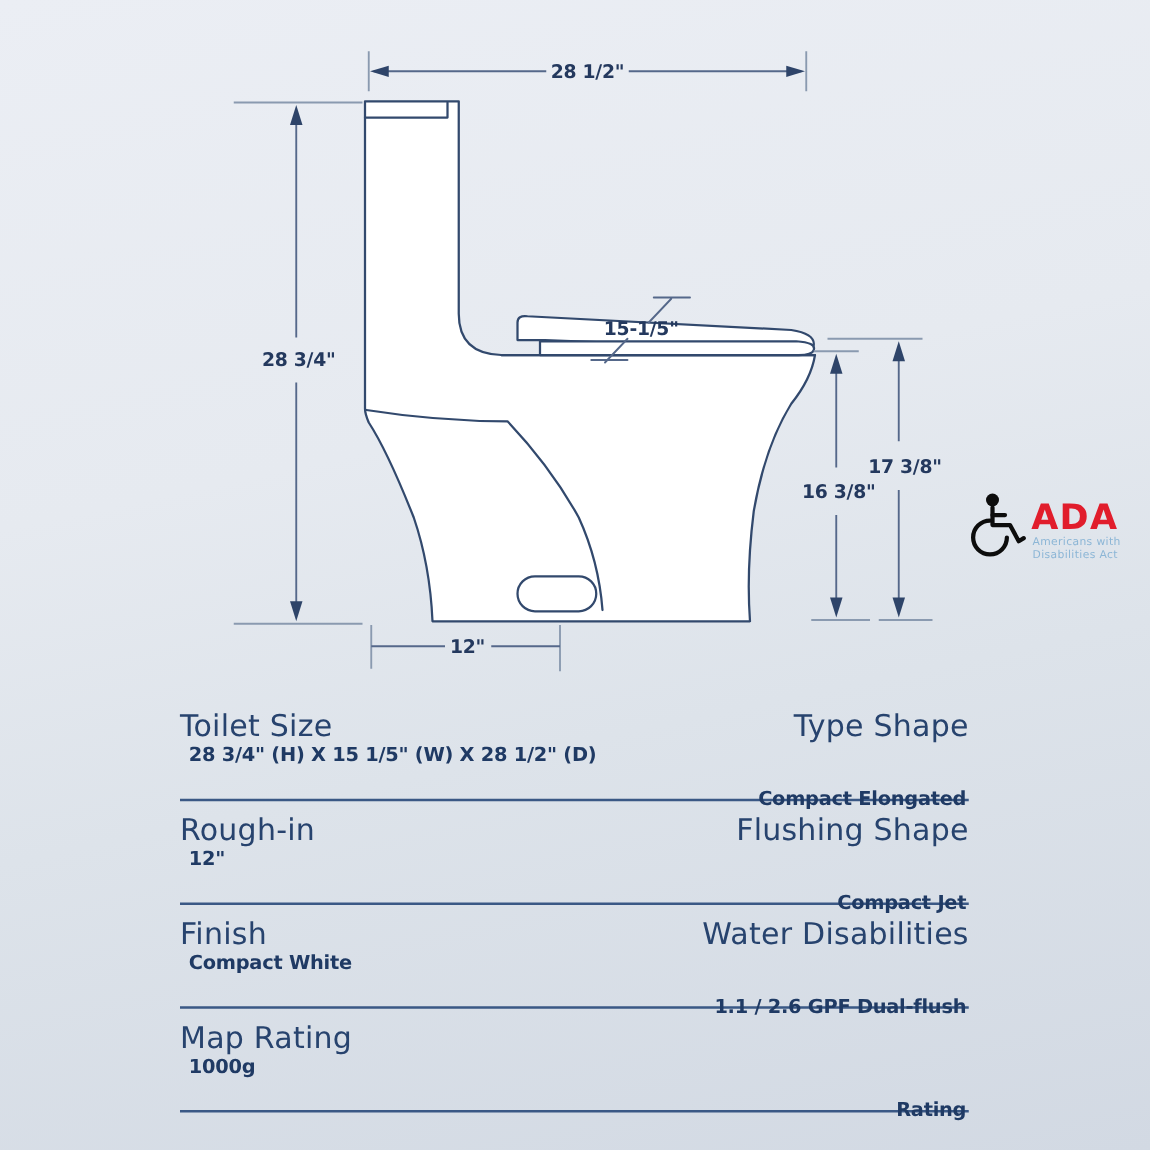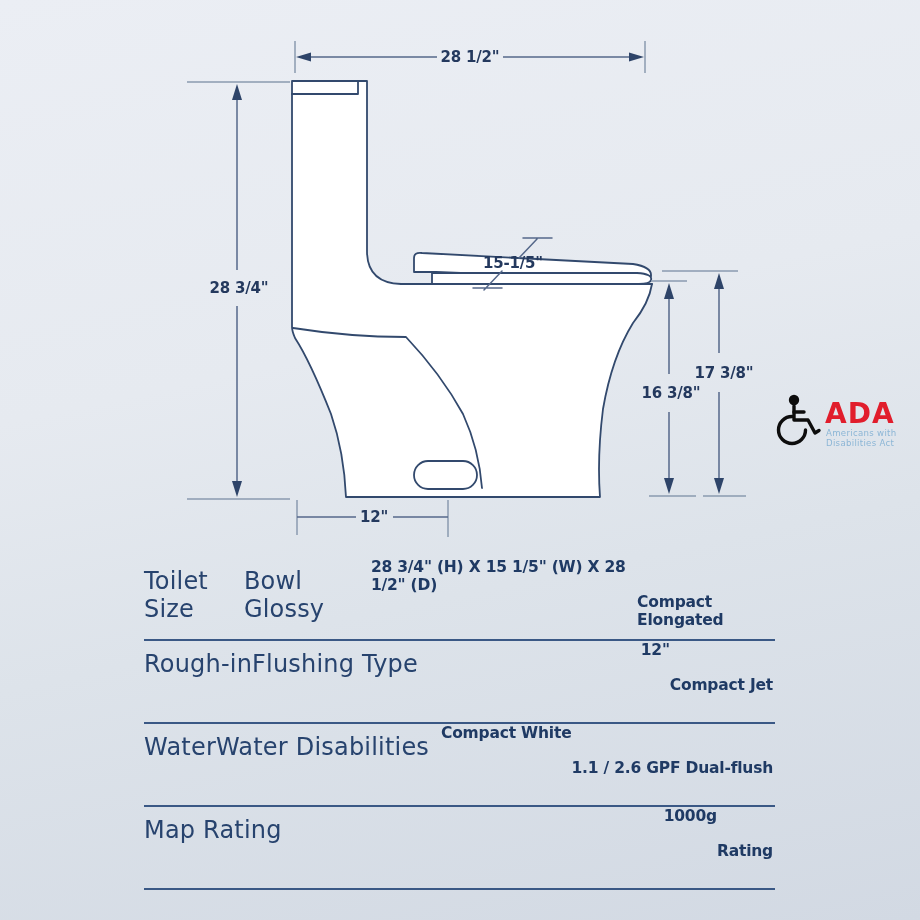--- a/index.html
+++ b/index.html
@@ -10,21 +10,21 @@
   }
   .stage{position:absolute;left:0;top:0;width:920px;height:920px;}
   svg text{font-family:"DejaVu Sans","Liberation Sans",sans-serif;}
   .dim-label{font-size:15px;font-weight:700;fill:#24395e;letter-spacing:-0.2px;}
   .ada-title{font-size:28px;font-weight:700;fill:#e11d2c;letter-spacing:1px;}
   .ada-sub{font-size:8.6px;font-weight:400;fill:#8cb6d6;letter-spacing:0.3px;}
 
   .spec-table{position:absolute;left:144px;top:558px;width:631px;}
   .spec-row{
     box-sizing:border-box;height:83px;border-bottom:2px solid #3a5885;
-    display:flex;justify-content:space-between;
+    display:flex;flex-direction:column;justify-content:space-between;text-align:right;
   }
   .spec-heads{display:flex;justify-content:space-between;margin-top:9px;}
   .spec-vals{display:flex;justify-content:space-between;margin-bottom:7px;}
   .spec-head{font-size:24px;color:#27436e;letter-spacing:0.2px;}
   .spec-val{font-size:15.5px;font-weight:700;color:#1f3a64;letter-spacing:-0.2px;}
   .spec-val.left{padding-left:7px;}
   .spec-val.right{padding-right:2px;margin-top:35px;}
 </style>
 </head>
 <body>
@@ -106,42 +106,42 @@
       <text class="ada-sub" x="56" y="54">Disabilities Act</text>
     </g>
   </svg>
 
   
   <div class="spec-table">
 
     <div class="spec-row">
       <div class="spec-heads">
         <span class="spec-head">Toilet Size</span>
-        <span class="spec-head">Bowl Glossy</span>
+        <span class="spec-head">Type Shape</span>
       </div>
       <div class="spec-vals">
         <span class="spec-val left">28 3/4" (H) X 15 1/5" (W) X 28 1/2" (D)</span>
         <span class="spec-val right">Compact Elongated</span>
       </div>
     </div>
 
     <div class="spec-row">
       <div class="spec-heads">
         <span class="spec-head">Rough-in</span>
-        <span class="spec-head">Flushing Type</span>
+        <span class="spec-head">Flushing Shape</span>
       </div>
       <div class="spec-vals">
         <span class="spec-val left">12"</span>
         <span class="spec-val right">Compact Jet</span>
       </div>
     </div>
 
     <div class="spec-row">
       <div class="spec-heads">
-        <span class="spec-head">Water</span>
+        <span class="spec-head">Finish</span>
         <span class="spec-head">Water Disabilities</span>
       </div>
       <div class="spec-vals">
         <span class="spec-val left">Compact White</span>
         <span class="spec-val right">1.1 / 2.6 GPF Dual-flush</span>
       </div>
     </div>
 
     <div class="spec-row">
       <div class="spec-heads">

